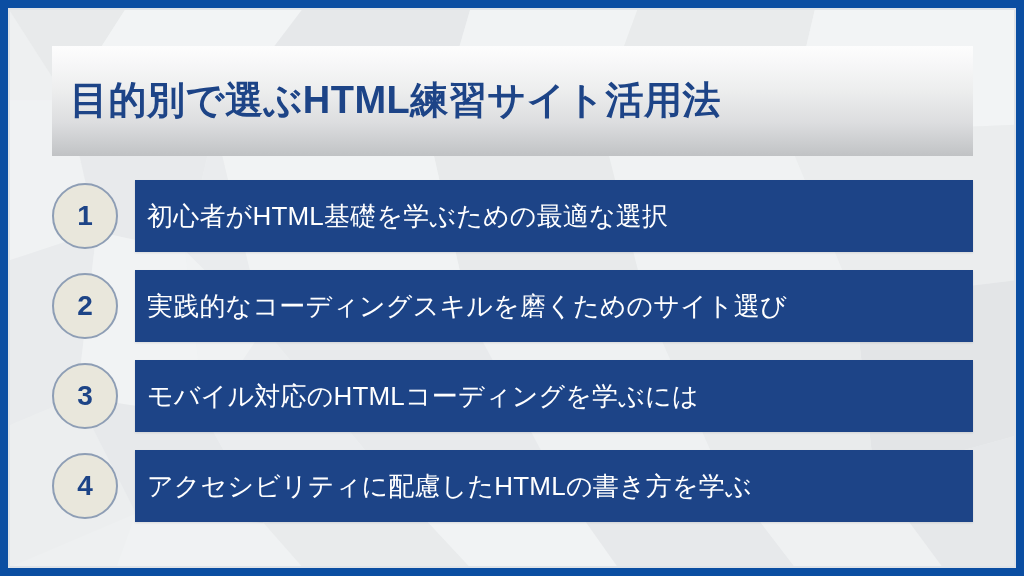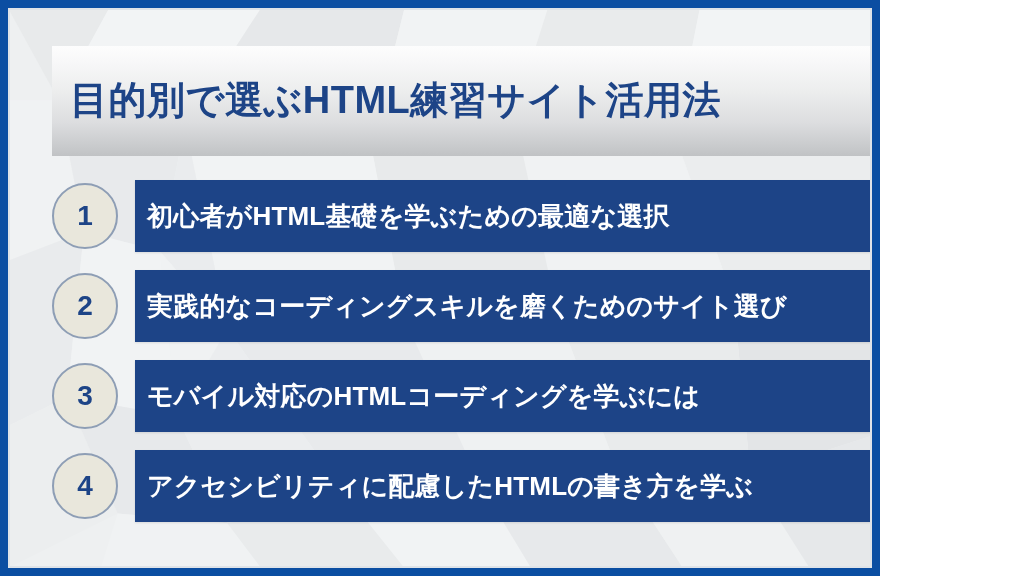--- a/index.html
+++ b/index.html
@@ -6,21 +6,21 @@
     margin: 0;
     padding: 0;
     background: #ffffff;
   }
   body {
     font-family: "Liberation Sans", "DejaVu Sans", sans-serif;
   }
 
   #slide {
     position: relative;
-    width: 880px;
+    width: 1024px;
     height: 576px;
     overflow: hidden;
     background: #eef0f1;
     box-sizing: border-box;
     border: 8px solid #0b4ea2;
   }
 
   
   #inner-hairline {
     position: absolute;
@@ -104,21 +104,21 @@
     margin-left: 17px;
     height: 72px;
     background: #1d4487;
     display: flex;
     align-items: center;
     box-shadow: 0 1px 2px rgba(0,0,0,0.10);
   }
   .bar-text {
     color: #ffffff;
     font-size: 26px;
-    font-weight: bold;
+    font-weight: normal;
     margin-left: 12px;
     white-space: nowrap;
     letter-spacing: 0.2px;
   }
 </style>
 </head>
 <body>
 
 <div id="slide">
 

